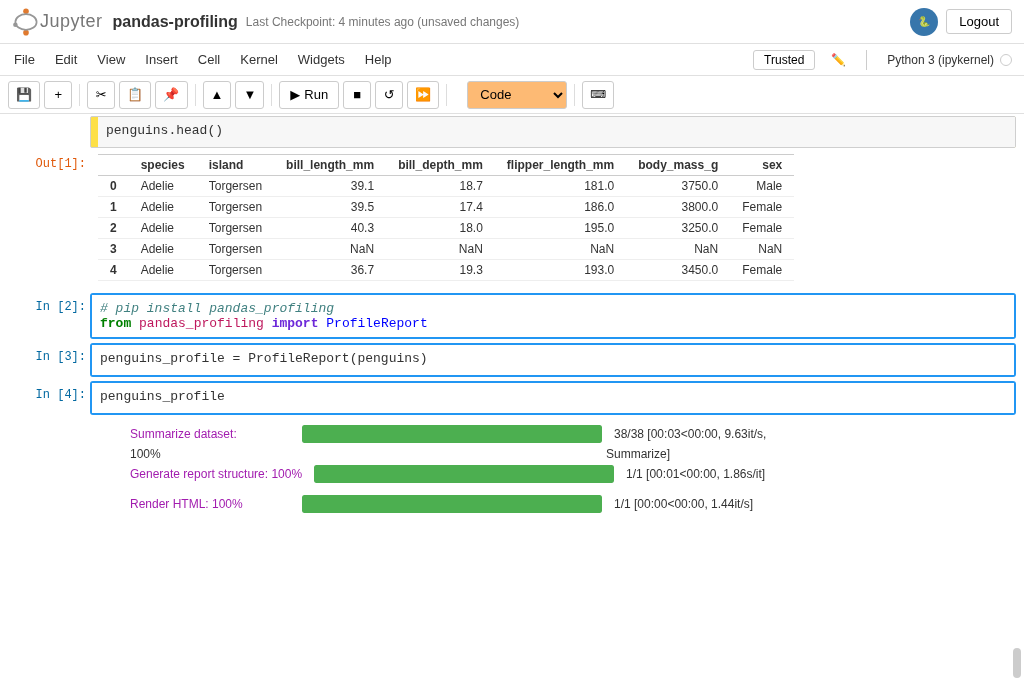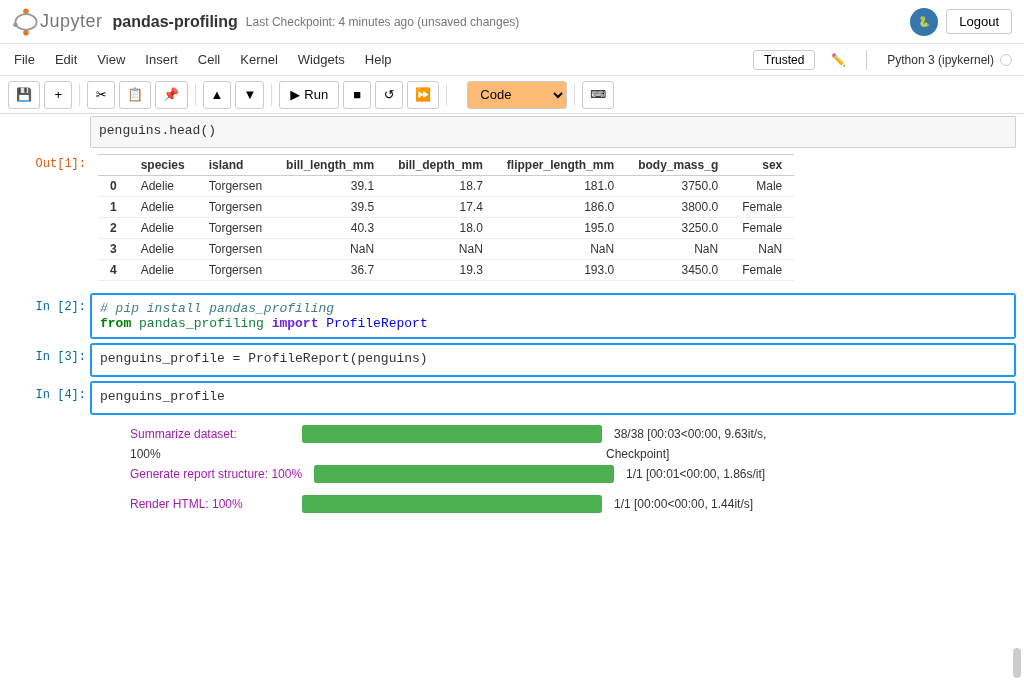--- a/index.html
+++ b/index.html
@@ -304,21 +304,21 @@
     .progress-info {
       font-size: 12px;
       color: #333;
       white-space: nowrap;
     }
 
     
     .kw-comment { color: #408080; font-style: italic; }
     .kw-from { color: #008000; font-weight: bold; }
     .kw-import { color: #6d28d9; font-weight: bold; }
-    .kw-module { color: #15803d; }
+    .kw-module { color: #be185d; }
     .kw-class { color: #0000ff; }
   </style>
 </head>
 <body>
 
 <div class="top-bar">
   <div class="jupyter-logo">
 
     <svg class="jupyter-logo-icon" viewBox="0 0 100 100">
       <circle cx="50" cy="12" r="10" fill="#e07a2f"></circle>
@@ -381,21 +381,21 @@
   <div class="toolbar-separator"></div>
   <button class="keyboard-icon-btn">⌨</button>
 </div>
 
 <div class="notebook-content" style="position:relative;">
 
   <div class="cell">
     <div class="cell-sidebar">
       <span class="cell-label"></span>
     </div>
-    <div class="cell-content" style="background:#fde047; margin-bottom:0;">
+    <div class="cell-content" style="background:#fde047; margin-bottom:0;padding-left:7px;">
       <div class="code-area">penguins.head()</div>
     </div>
   </div>
 
   <div class="cell">
     <div class="cell-sidebar">
       <span class="cell-label out-label">Out[1]:</span>
     </div>
     <div class="cell-content output-cell">
       <div class="output-area">
@@ -513,21 +513,21 @@
     <div style="margin-bottom:4px;">
       <div class="progress-row">
         <span class="progress-label">Summarize dataset:</span>
         <div class="progress-bar-container">
           <div class="progress-bar-fill" style="width:100%;"></div>
         </div>
         <span class="progress-info">38/38 [00:03&lt;00:00, 9.63it/s,</span>
       </div>
       <div style="display:flex; margin-top:-8px;">
         <span style="min-width:160px; font-size:12px; padding-left:0;">100%</span>
-        <span style="font-size:12px; padding-left:316px;">Checkpoint]</span>
+        <span style="font-size:12px; padding-left:316px;">Summarize]</span>
       </div>
     </div>
 
     <div class="progress-row">
       <span class="progress-label">Generate report structure: 100%</span>
       <div class="progress-bar-container">
         <div class="progress-bar-fill" style="width:100%;"></div>
       </div>
       <span class="progress-info">1/1 [00:01&lt;00:00, 1.86s/it]</span>
     </div>

